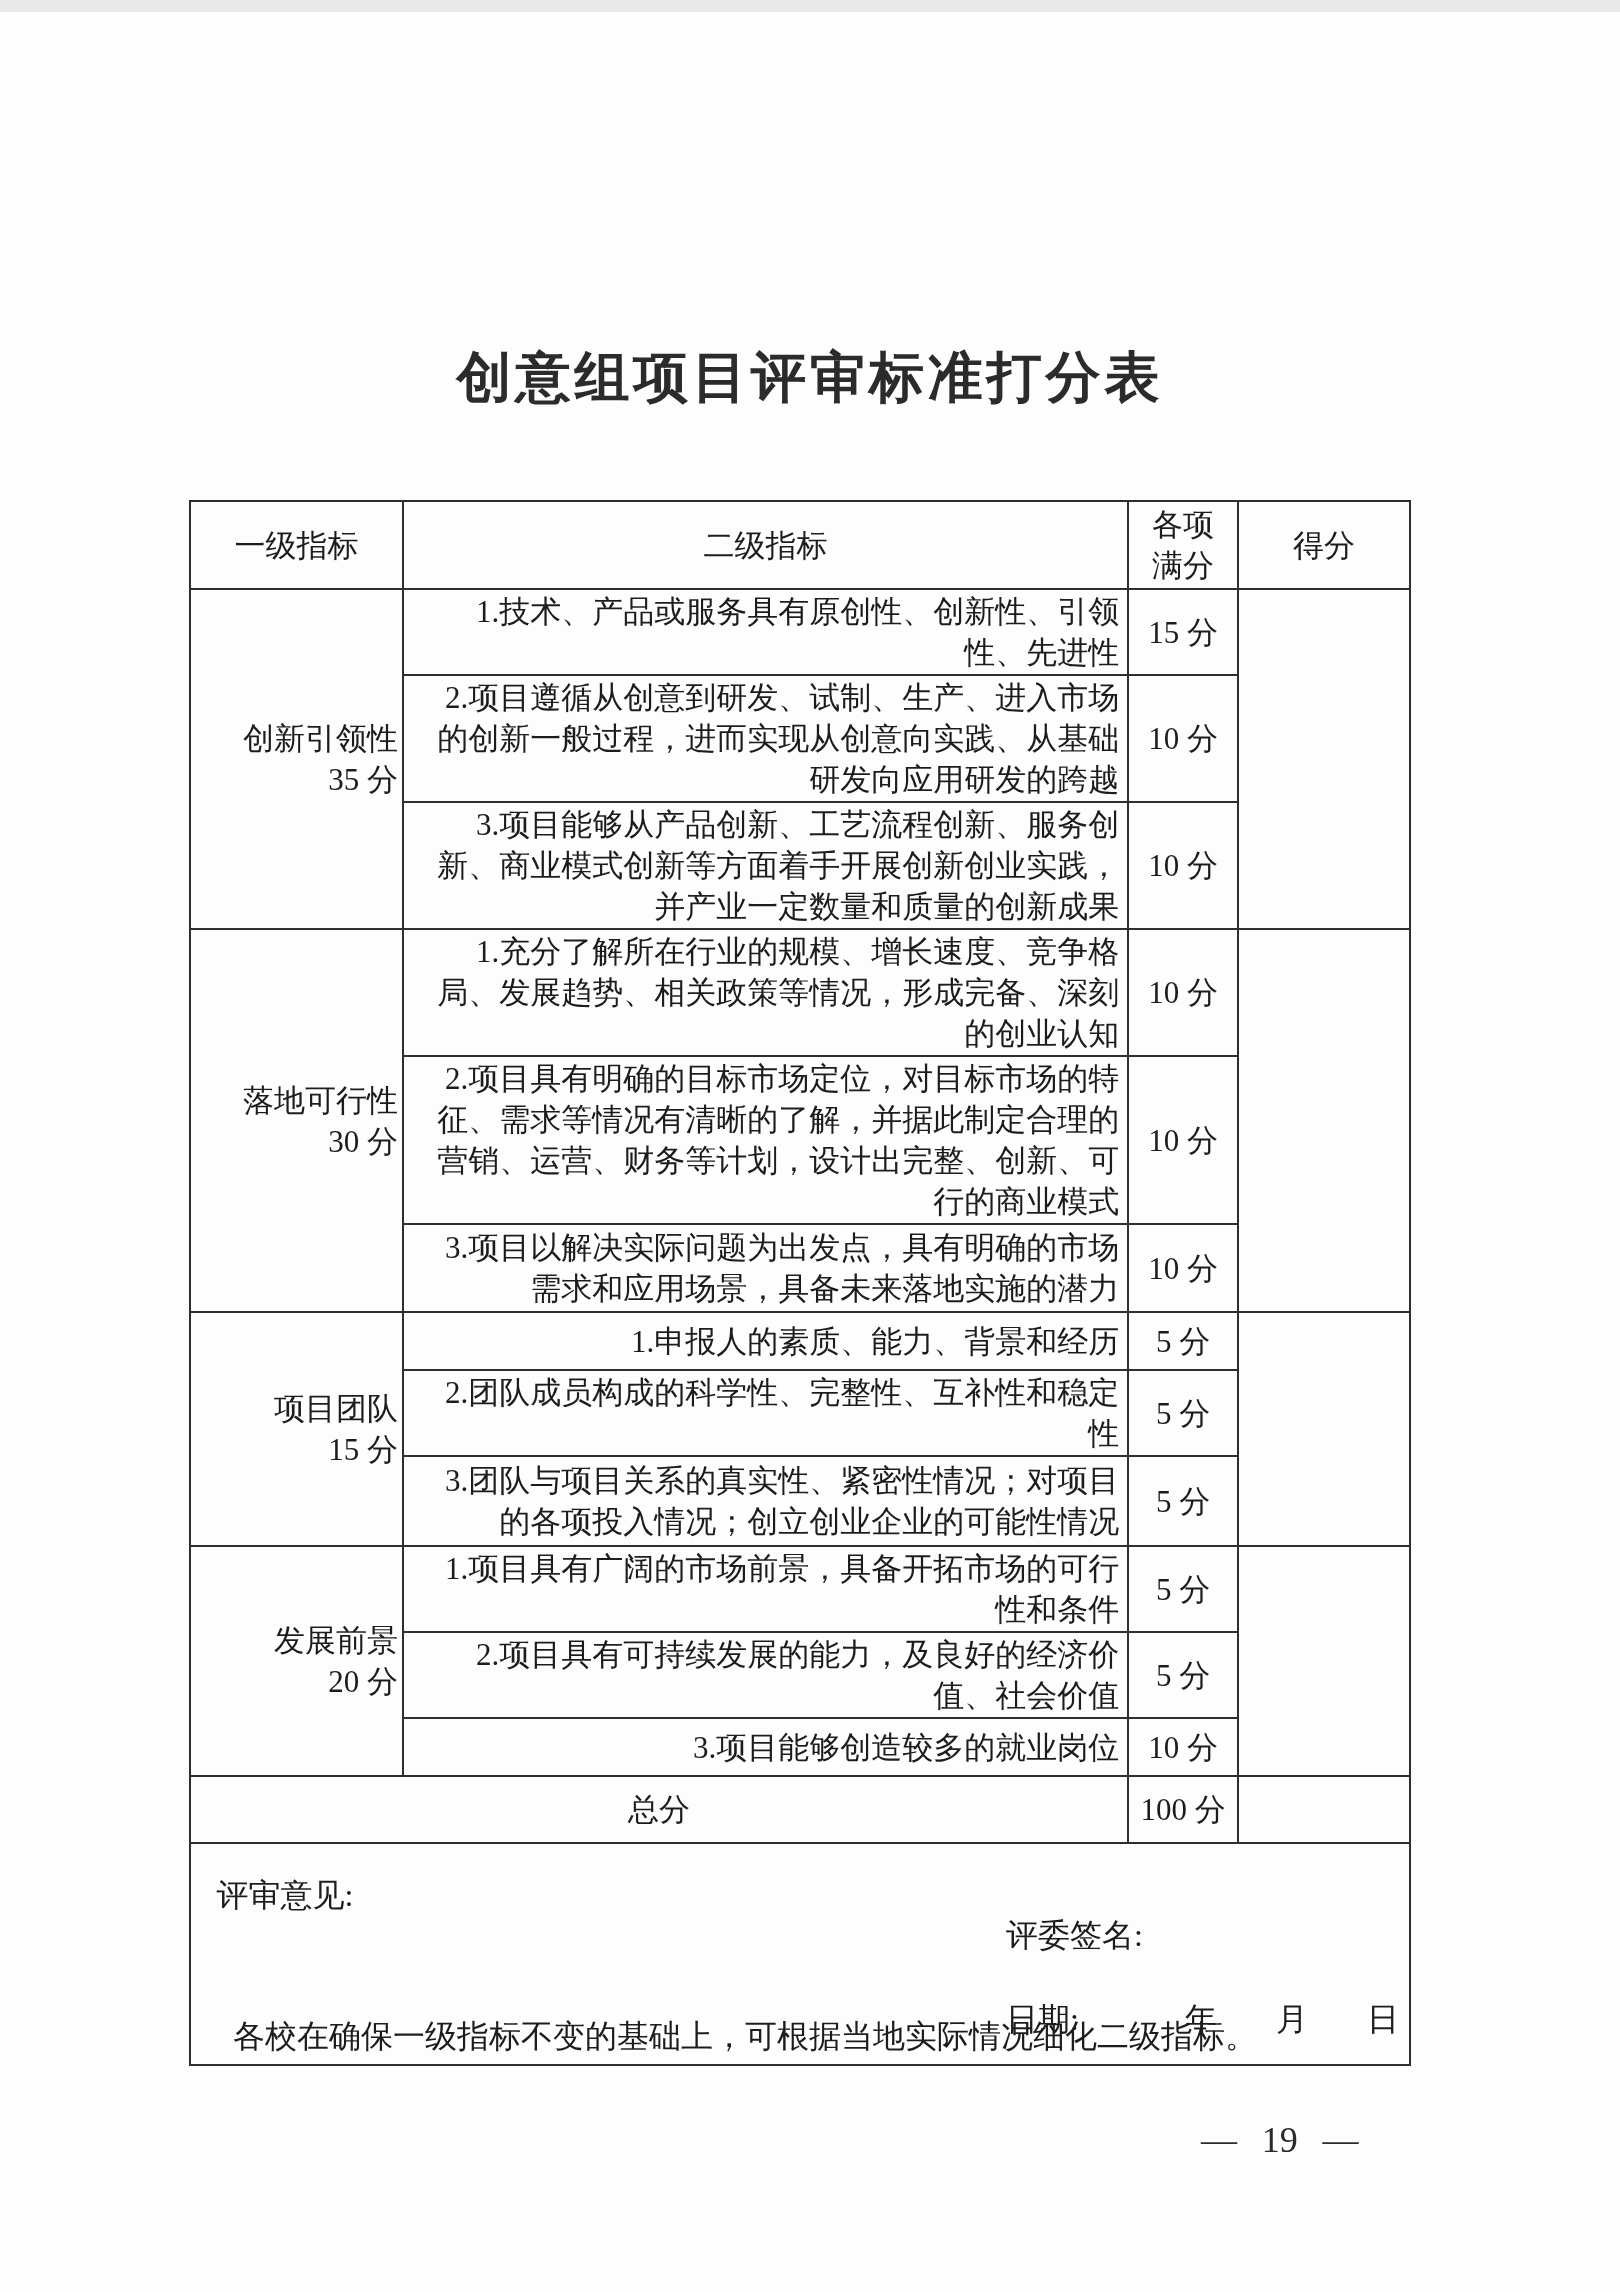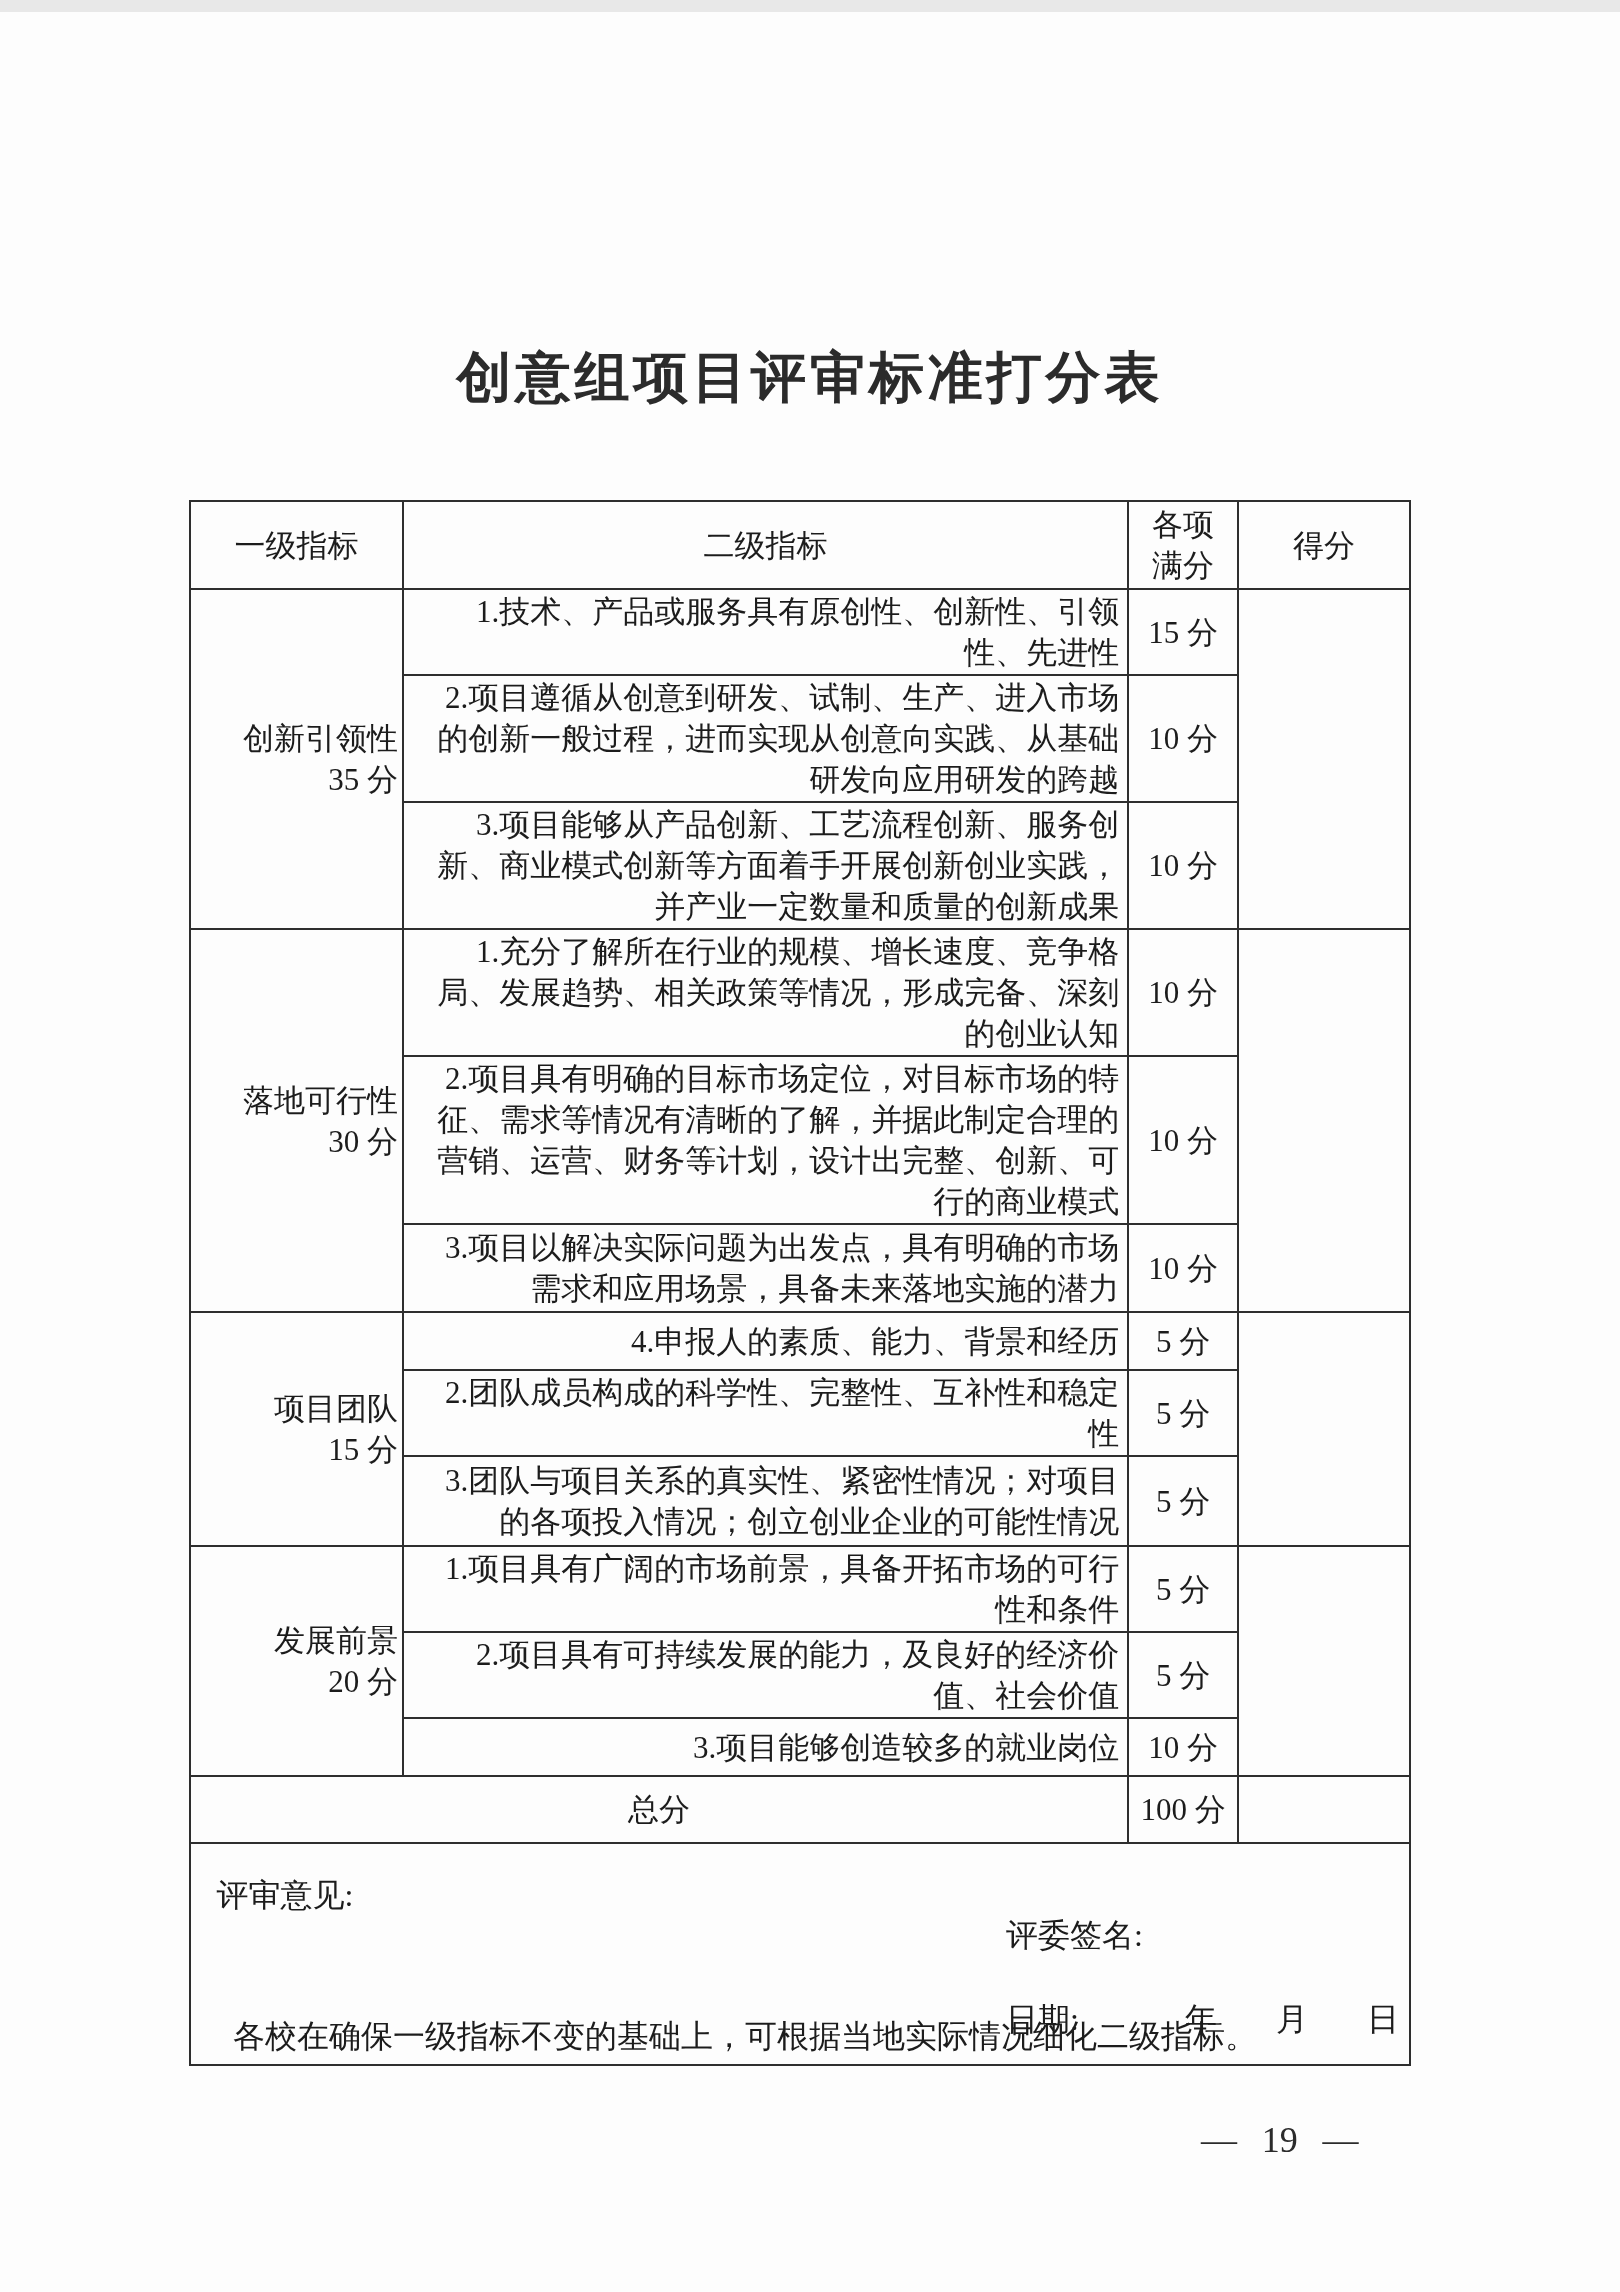--- a/index.html
+++ b/index.html
@@ -178,21 +178,21 @@
     <tr style="height:88px">
       <td class="c2">3.项目以解决实际问题为出发点，具有明确的市场需求和应用场景，具备未来落地实施的潜力</td>
       <td class="c3">10 分</td>
     </tr>
 
     <tr style="height:58px">
       <td class="c1" rowspan="3">
         <div>项目团队</div>
         <div>15 分</div>
       </td>
-      <td class="c2">4.申报人的素质、能力、背景和经历</td>
+      <td class="c2">1.申报人的素质、能力、背景和经历</td>
       <td class="c3">5 分</td>
       <td class="c4e" rowspan="3"></td>
     </tr>
     <tr style="height:64px">
       <td class="c2">2.团队成员构成的科学性、完整性、互补性和稳定性</td>
       <td class="c3">5 分</td>
     </tr>
     <tr style="height:90px">
       <td class="c2">3.团队与项目关系的真实性、紧密性情况；对项目的各项投入情况；创立创业企业的可能性情况</td>
       <td class="c3">5 分</td>

